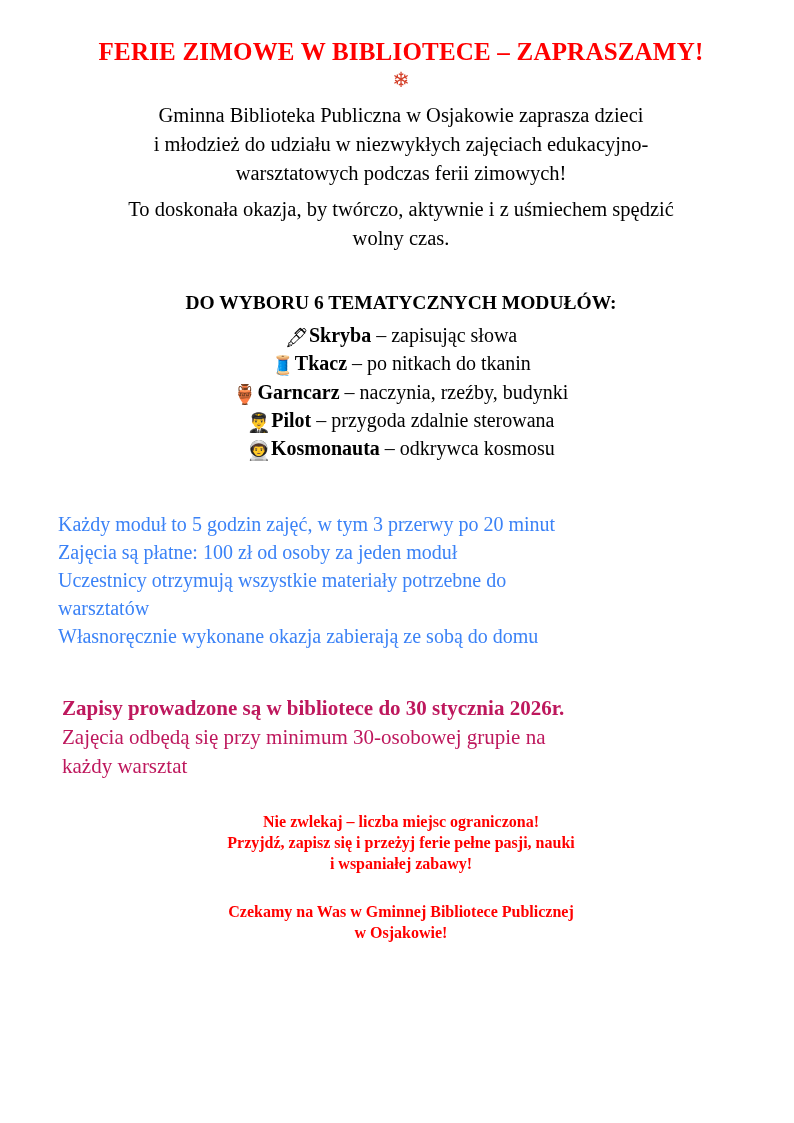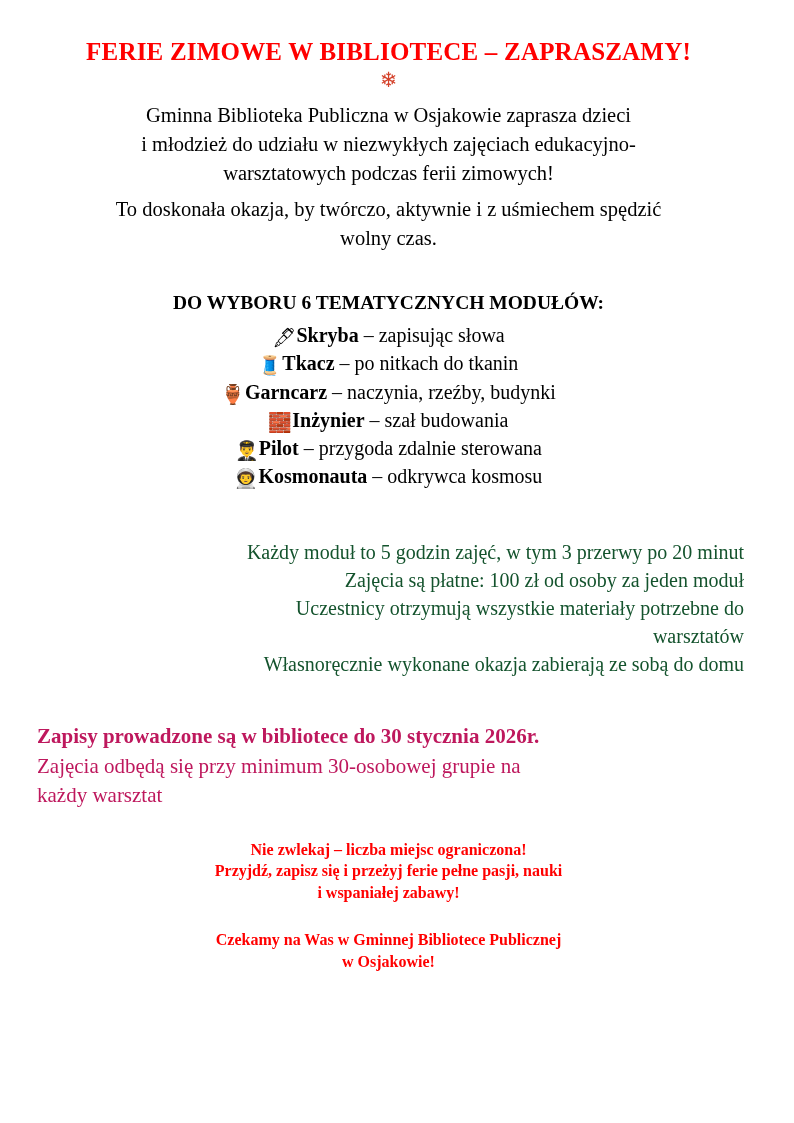--- a/index.html
+++ b/index.html
@@ -11,21 +11,21 @@
     width: 794px;
     height: 1123px;
     font-family: "Liberation Serif", "DejaVu Serif", serif;
     color: #000000;
     overflow: hidden;
   }
   .page {
     width: 794px;
     height: 1123px;
     box-sizing: border-box;
-    padding: 30px 40px 10px 23px;
+    padding: 30px 40px 10px 48px;
     display: block;
   }
 
   .title {
     color: #ff0000;
     font-weight: bold;
     font-size: 25px;
     text-align: center;
     letter-spacing: 0.2px;
     line-height: 1.15;
@@ -73,22 +73,22 @@
   .module-list .emoji {
     font-family: "DejaVu Sans", sans-serif;
     font-size: 19px;
     vertical-align: -2px;
   }
   .module-list .mod-name {
     font-weight: bold;
   }
 
   .green-block {
-    color: #14532d;
-    text-align: right;
+    color: #3b82f6;
+    text-align: left;
     font-size: 20px;
     line-height: 1.35;
     margin: 48px 10px 0 10px;
   }
   .green-block p { margin: 0 0 1px 0; }
 
   .black-block {
     color: #be185d;
     text-align: left;
     font-size: 21px;
@@ -144,23 +144,20 @@
     <li>
       <span class="emoji">🖋</span><span class="mod-name">Skryba</span><span> – zapisując słowa</span>
     </li>
     <li>
       <span class="emoji">🧵</span><span class="mod-name">Tkacz</span><span> – po nitkach do tkanin</span>
     </li>
     <li>
       <span class="emoji">🏺</span><span class="mod-name">Garncarz</span><span> – naczynia, rzeźby, budynki</span>
     </li>
     <li>
-      <span class="emoji">🧱</span><span class="mod-name">Inżynier</span><span> – szał budowania</span>
-    </li>
-    <li>
       <span class="emoji">👨‍✈️</span><span class="mod-name">Pilot</span><span> – przygoda zdalnie sterowana</span>
     </li>
     <li>
       <span class="emoji">👨‍🚀</span><span class="mod-name">Kosmonauta</span><span> – odkrywca kosmosu</span>
     </li>
   </ul>
 
   <div class="green-block">
     <p>
       <span>Każdy moduł to </span><b>5 godzin zajęć</b><span>, w tym </span><b>3 przerwy po 20 minut</b>

